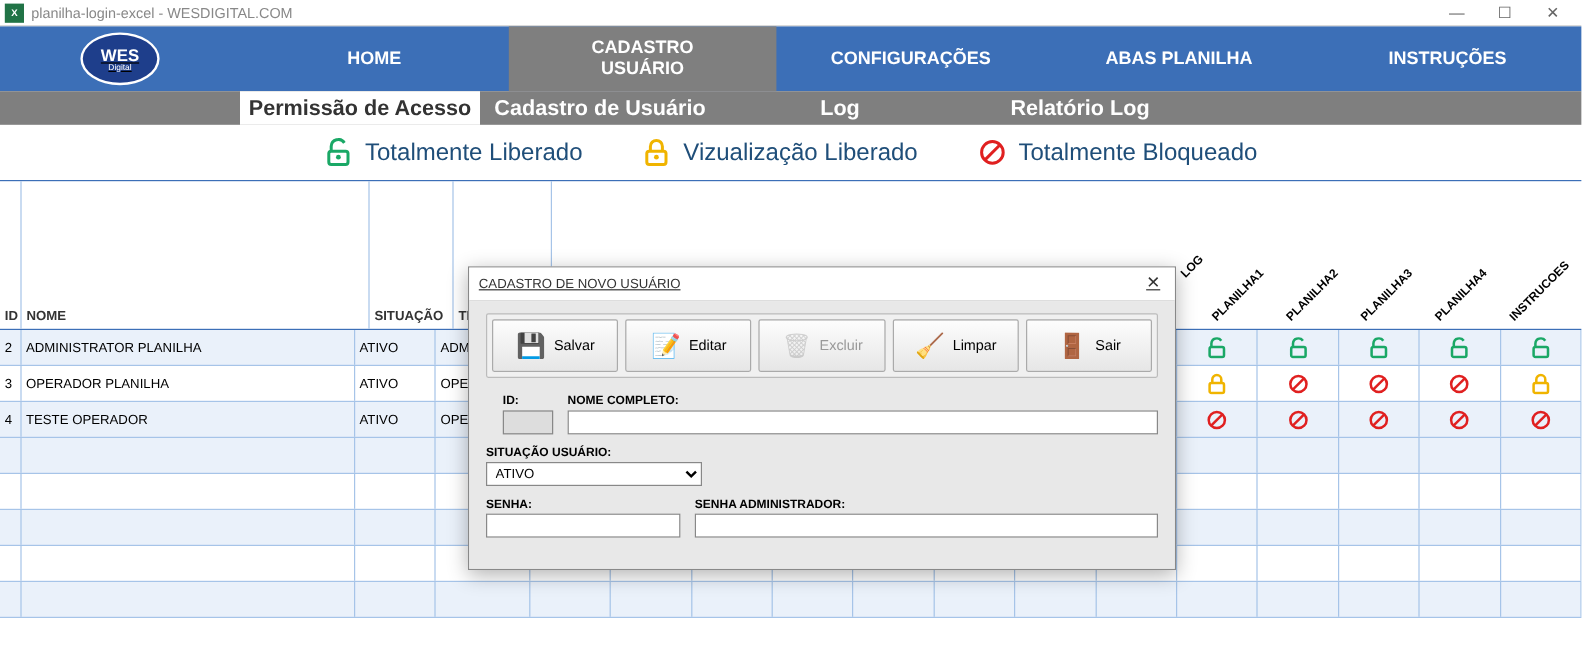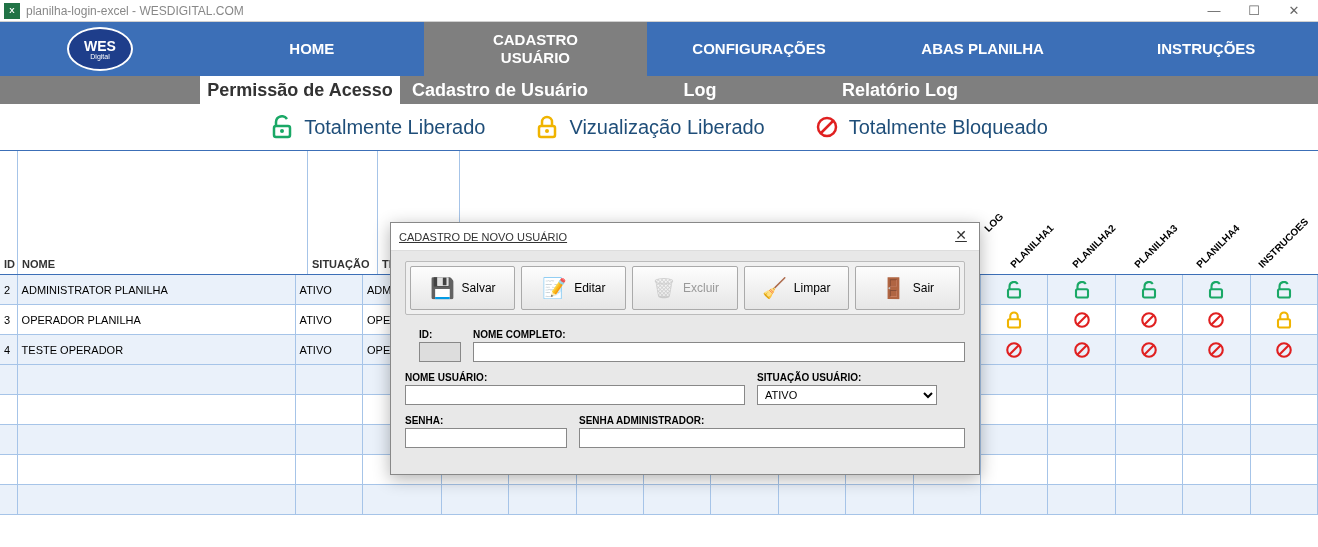--- a/index.html
+++ b/index.html
@@ -6,21 +6,21 @@
 body { font-family: "Segoe UI", Tahoma, sans-serif; font-size: 12px; background: #fff; overflow: hidden; width: 1318px; height: 547px; position: relative; }
 
 
 .titlebar { height: 22px; background: #fff; border-bottom: 1px solid #d0d0d0; display: flex; align-items: center; padding: 0 4px; color: #888; font-size: 12px; }
 .titlebar .excel-icon { width: 16px; height: 16px; background: #217346; color: #fff; font-size: 8px; font-weight: bold; display: flex; align-items: center; justify-content: center; margin-right: 6px; }
 .titlebar .spacer { flex: 1; }
 .titlebar .win-btn { width: 40px; height: 22px; text-align: center; line-height: 22px; color: #666; cursor: pointer; font-size: 13px; }
 
 
 .main-nav { height: 54px; background: #3c6fb7; display: flex; align-items: stretch; }
-.logo-cell { width: 200px; display: flex; align-items: center; justify-content: center; }
+.logo-cell { width: 200px; display: flex; align-items: center; justify-content: center; text-decoration: underline; }
 .logo { width: 66px; height: 44px; background: #1e3e8b; border-radius: 50%; display: flex; flex-direction: column; align-items: center; justify-content: center; color: #fff; font-weight: bold; font-size: 14px; line-height: 1; border: 2px solid #fff; }
 .logo .sub { font-size: 7px; font-weight: normal; }
 .nav-btn { flex: 1; display: flex; align-items: center; justify-content: center; color: #fff; font-weight: bold; font-size: 15px; text-align: center; line-height: 1.2; cursor: pointer; }
 .nav-btn.active { background: #7f7f7f; }
 
 
 .sub-nav { height: 28px; background: #7f7f7f; display: flex; align-items: stretch; }
 .sub-spacer { width: 200px; }
 .sub-btn { width: 200px; display: flex; align-items: center; justify-content: center; color: #fff; font-weight: bold; font-size: 18px; cursor: pointer; }
 .sub-btn.active { background: #fff; color: #333; }
@@ -420,24 +420,20 @@
         <label>ID:</label>
         <input type="text" disabled="" style="background: rgb(221, 221, 221);">
       </div>
       <div class="form-field f-nomecomp">
         <label>NOME COMPLETO:</label>
         <input type="text" style="">
       </div>
     </div>
 
     <div class="form-row">
-      <div class="form-field f-nomeu">
-        <label>NOME USUÁRIO:</label>
-        <input type="text" style="">
-      </div>
       <div class="form-field f-situ">
         <label>SITUAÇÃO USUÁRIO:</label>
         <select>
           <option>ATIVO</option>
         </select>
       </div>
     </div>
 
     <div class="form-row">
       <div class="form-field f-senha">

